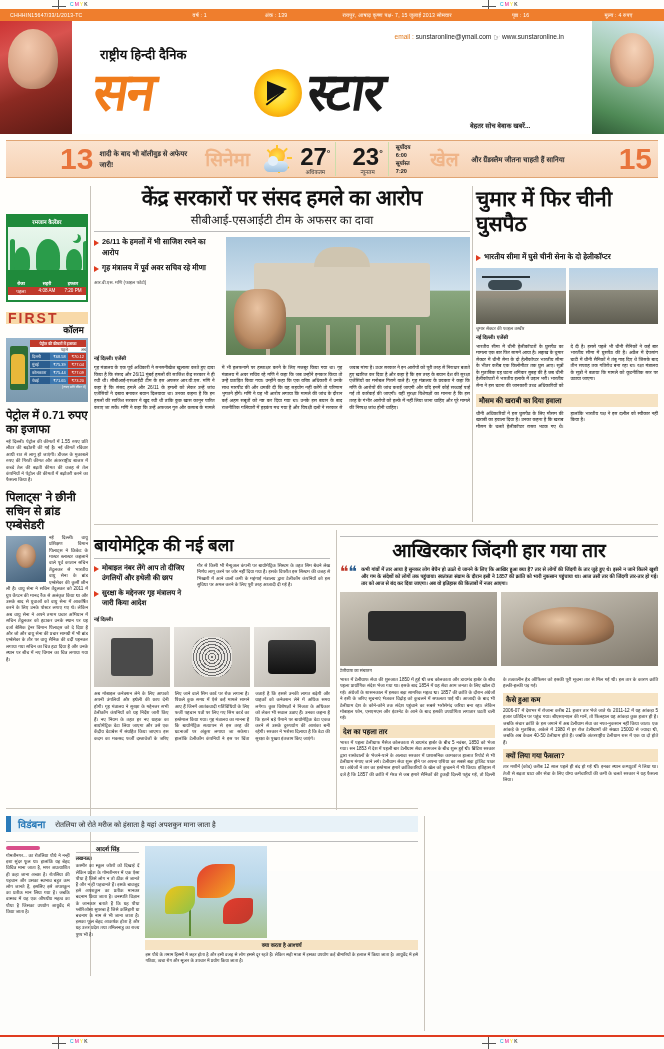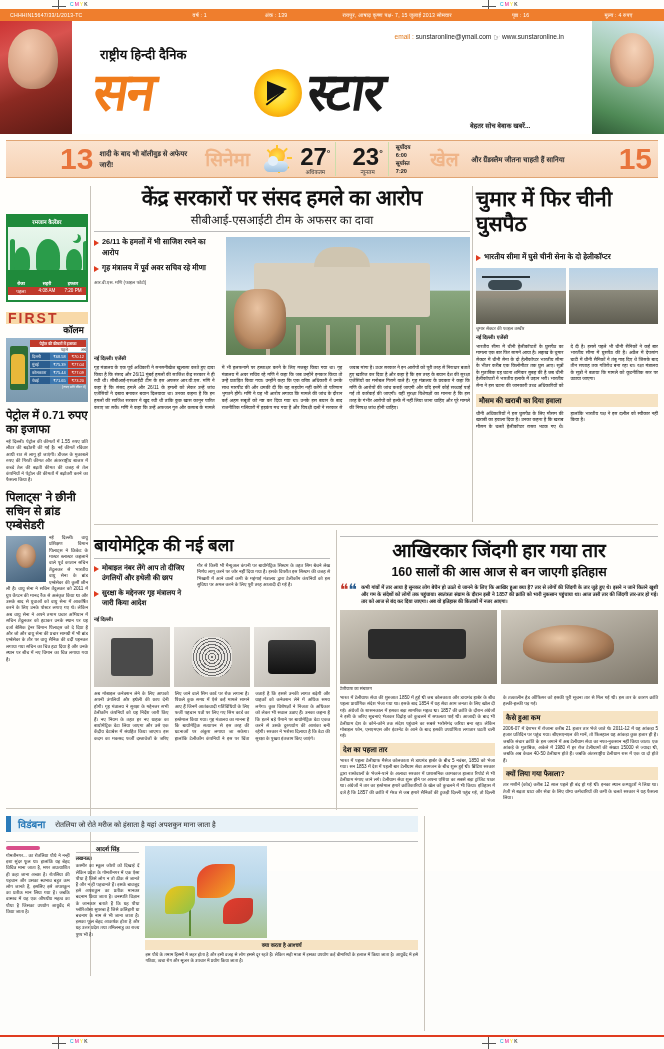--- a/index.html
+++ b/index.html
@@ -472,21 +472,20 @@
     <div class="bio-pics">
       <div class="bio-pic dev"></div>
       <div class="bio-pic print"></div>
       <div class="bio-pic scan"></div>
     </div>
     <div class="bio-body2">अब मोबाइल कनेक्शन लेने के लिए आपको अपनी उंगलियों और हथेली की छाप देनी होगी। गृह मंत्रालय ने सुरक्षा के मद्देनजर सभी टेलीकॉम कंपनियों को यह निर्देश जारी किए हैं। नए नियम के तहत हर नए ग्राहक का बायोमेट्रिक डेटा लिया जाएगा और उसे एक केंद्रीय डेटाबेस में संग्रहित किया जाएगा। इस कदम का मकसद फर्जी दस्तावेजों के जरिए लिए जाने वाले सिम कार्ड पर रोक लगाना है। पिछले कुछ समय में ऐसे कई मामले सामने आए हैं जिनमें आतंकवादी गतिविधियों के लिए फर्जी पहचान पत्रों पर लिए गए सिम कार्ड का इस्तेमाल किया गया। गृह मंत्रालय का मानना है कि बायोमेट्रिक सत्यापन से इस तरह की घटनाओं पर अंकुश लगाया जा सकेगा। हालांकि टेलीकॉम कंपनियों ने इस पर चिंता जताई है कि इससे उनकी लागत बढ़ेगी और ग्राहकों को कनेक्शन लेने में अधिक समय लगेगा। कुछ विशेषज्ञों ने निजता के अधिकार को लेकर भी सवाल उठाए हैं। उनका कहना है कि इतने बड़े पैमाने पर बायोमेट्रिक डेटा एकत्र करने से उसके दुरुपयोग की आशंका बनी रहेगी। सरकार ने भरोसा दिलाया है कि डेटा की सुरक्षा के पुख्ता इंतजाम किए जाएंगे।</div>
   </div>
 
   <div class="tel">
     <h1>आखिरकार जिंदगी हार गया तार</h1>
-    <h2>160 सालों की आस आज से बन जाएगी इतिहास</h2>
     <div class="tel-quote">
       <span class="qmark"><i class="a">❝</i><i class="b">❝</i></span>
       <p>कभी गांवों में तार आया है सुनकर लोग बेचैन हो उठते थे जानने के लिए कि आखिर हुआ क्या है? तार से लोगों की जिंदगी के तार जुड़े हुए थे। इसने न जाने कितने खुशी और गम के संदेशों को लोगों तक पहुंचाया। स्वतंत्रता संग्राम के दौरान इसी ने 1857 की क्रांति को भारी नुकसान पहुंचाया था। आज उसी तार की जिंदगी तार-तार हो गई। तार को आज से बंद कर दिया जाएगा। अब वो इतिहास की किताबों में नजर आएगा।</p>
     </div>
     <div class="tel-pics">
       <div class="tel-pic k"></div>
       <div class="tel-pic h"></div>
     </div>
     <div class="tel-cap">टेलीग्राफ का संचालन</div>
     <div class="tel-cols">

